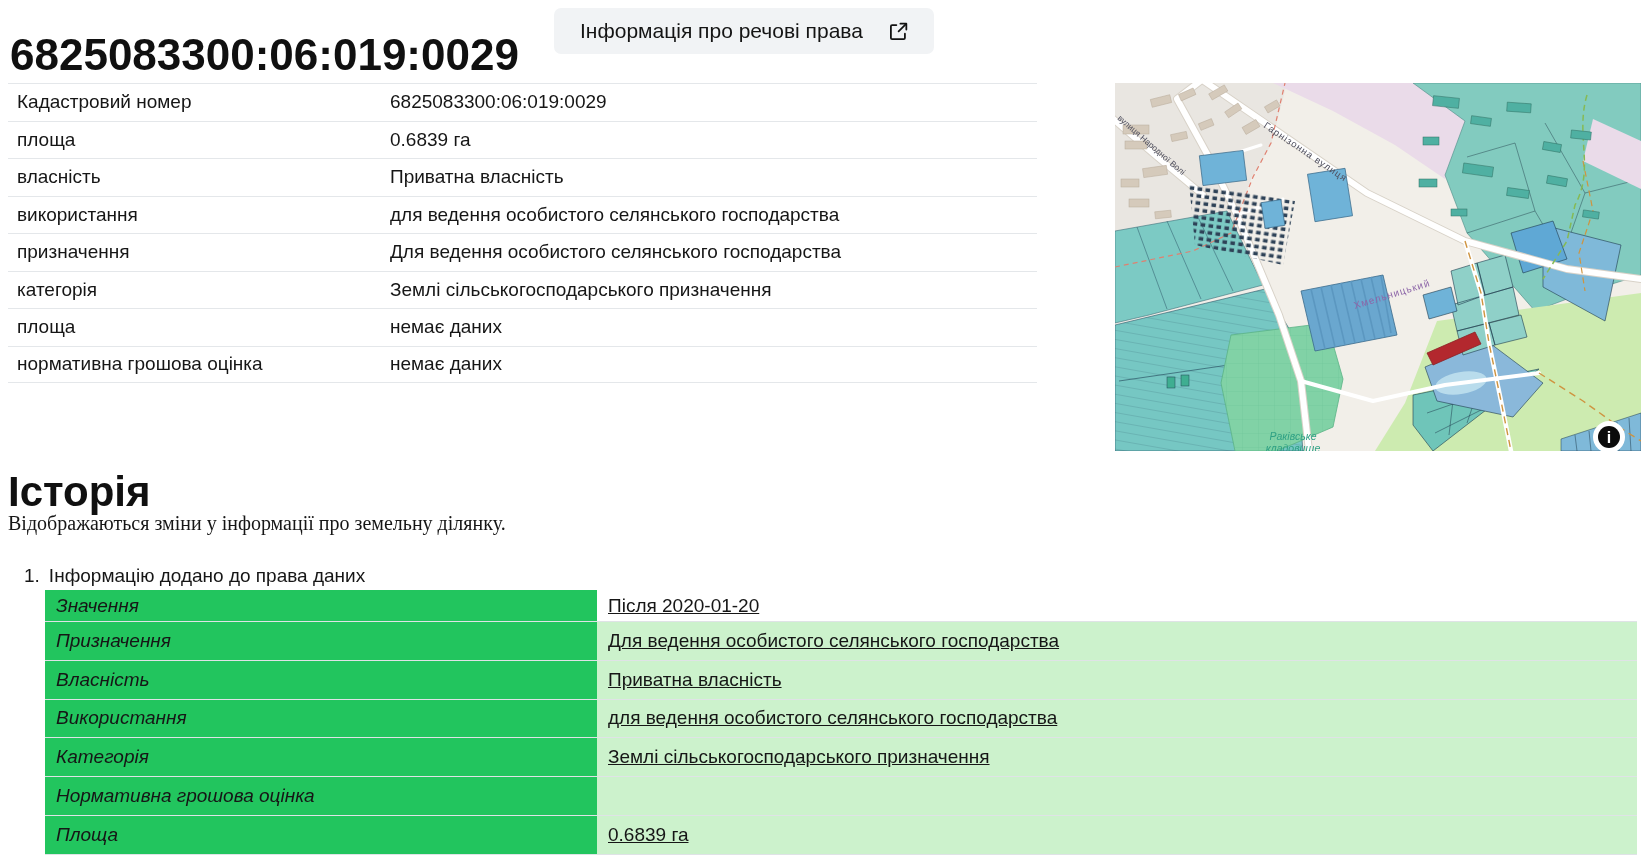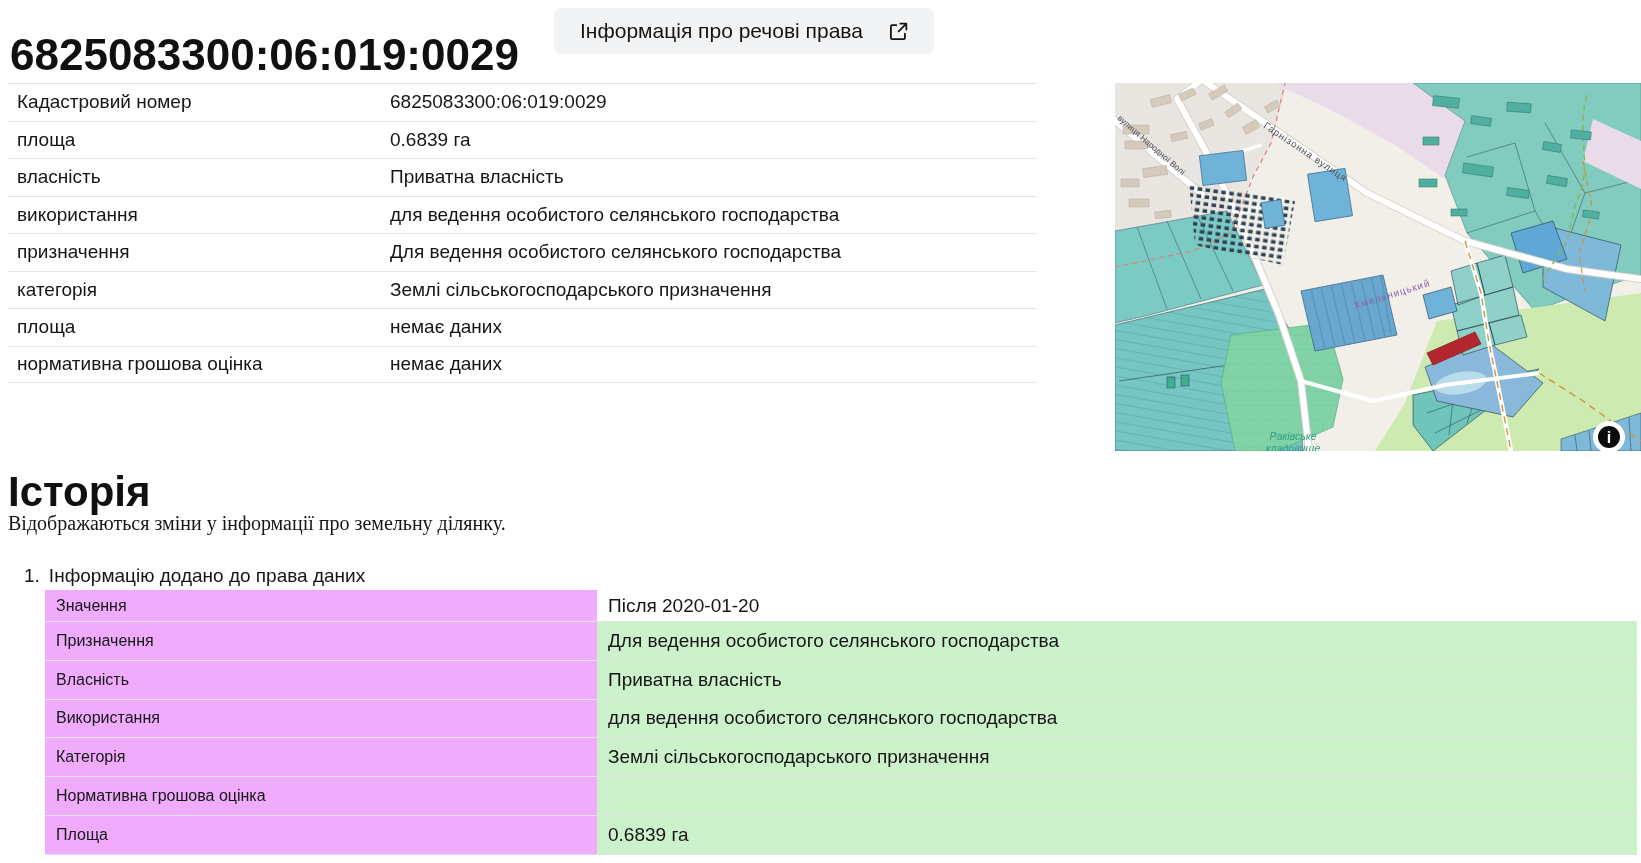--- a/index.html
+++ b/index.html
@@ -33,22 +33,22 @@
   .map-wrap svg{display:block;}
   
   .history-heading{
     position:absolute;left:8px;top:432px;font-size:42px;font-weight:bold;color:#101010;line-height:50px;
   }
   .history-sub{position:absolute;left:8px;top:512px;font-size:20px;font-family:Liberation Serif, serif;}
   .hist-item-title{position:absolute;left:24px;top:565px;font-size:19px;display:flex;gap:9px;}
   .htable{position:absolute;left:45px;top:590px;width:1592px;}
   .hrow{display:flex;align-items:stretch;height:38.8px;box-sizing:border-box;border-bottom:1px solid #dfe3e6;}
   .hrow.first{height:32px;}
-  .hlabel{width:552px;flex:0 0 auto;display:flex;align-items:center;padding-left:11px;box-sizing:border-box;font-size:16px;white-space:nowrap;background:#f0abfc;}
-  .hvalue{flex:1;display:flex;align-items:center;padding-left:11px;font-size:19px;white-space:nowrap;}
+  .hlabel{width:552px;flex:0 0 auto;display:flex;align-items:center;padding-left:11px;box-sizing:border-box;font-size:19px;white-space:nowrap;background:#22c55e;font-style:italic;}
+  .hvalue{flex:1;display:flex;align-items:center;padding-left:11px;font-size:19px;white-space:nowrap;text-decoration:underline;}
   .hrow.hl .hvalue{background:#ccf2cc;}
   text{font-family:"Liberation Sans","DejaVu Sans",sans-serif;}
 </style>
 </head>
 <body>
 
 <h1 class="page-title">6825083300:06:019:0029</h1>
 
 <button class="rights-btn">
   <span>Інформація про речові права</span>

